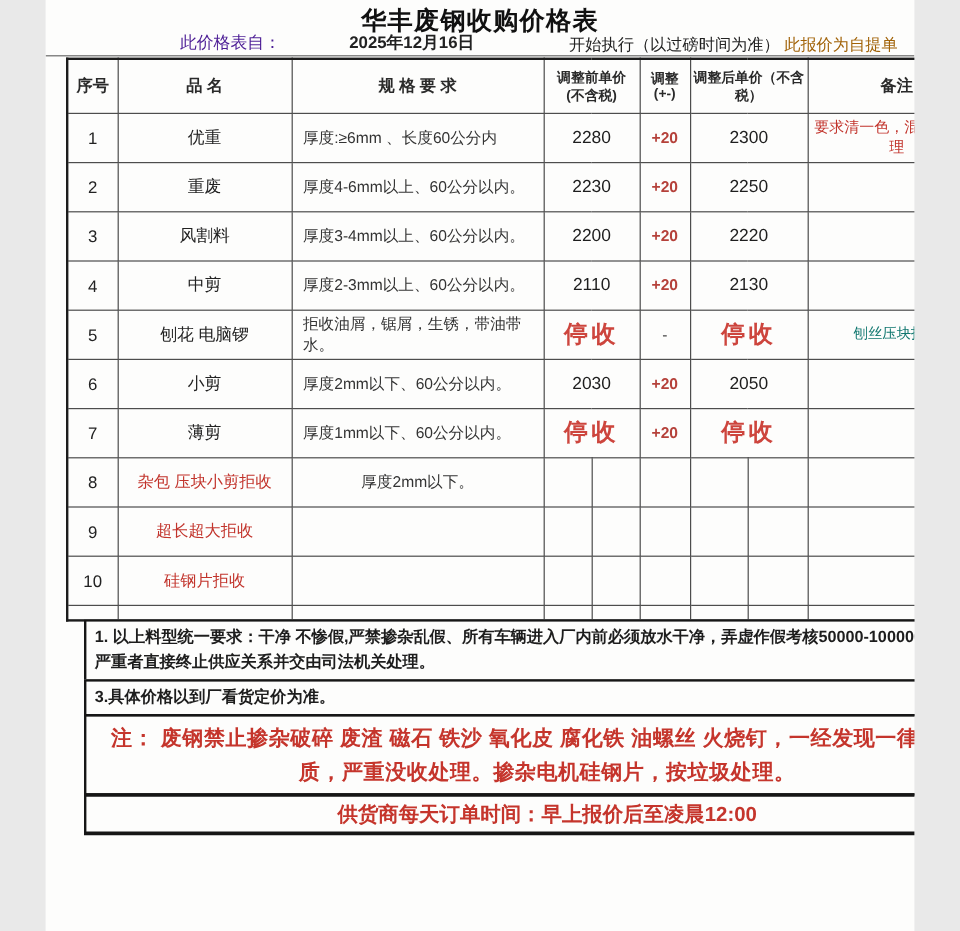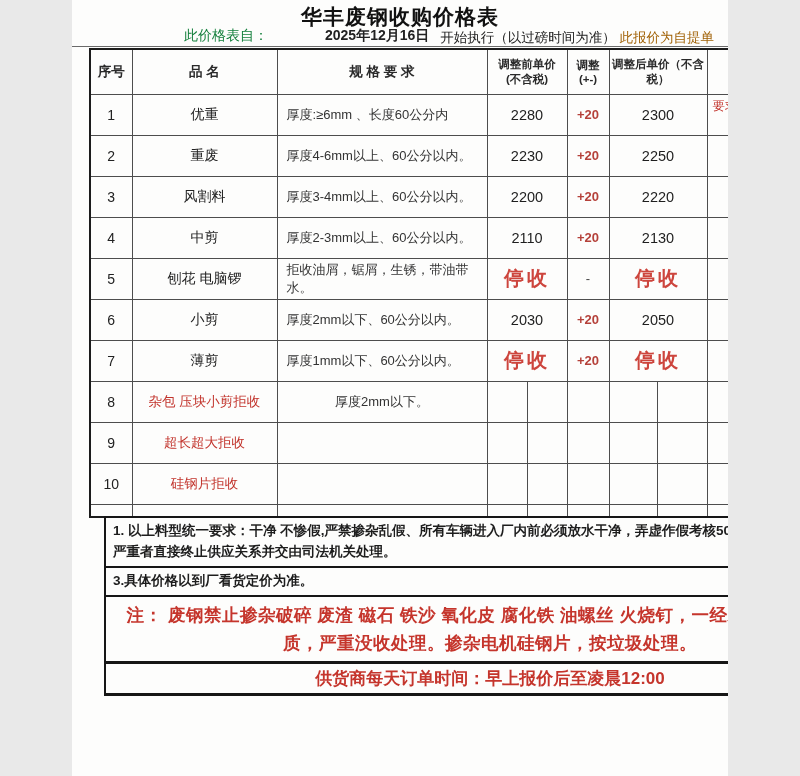--- a/index.html
+++ b/index.html
@@ -1,27 +1,27 @@
 <!DOCTYPE html>
 <html><head>
 <meta charset="utf-8">
 <style>
   * { margin:0; padding:0; box-sizing:border-box; }
   body { background:#e9e9e9; }
   .page {
-    position:relative; width:656px; height:776px; background:#fdfdfc;
+    position:relative; width:724px; height:776px; background:#fdfdfc;
     font-family:"Liberation Sans","DejaVu Sans",sans-serif; color:#222;
     margin:0 auto; overflow:hidden;
   }
   .title {
     text-align:center; font-size:21px; font-weight:bold; color:#111;
     padding-top:3px; height:26px; letter-spacing:1px;
   }
   .subheader { position:relative; height:21px; font-size:14px; border-bottom:1px solid #6a6a6a; }
-  .sh-label { position:absolute; left:112px; top:1px; color:#15803d; }
+  .sh-label { position:absolute; left:112px; top:1px; color:#4c1d95; }
   .sh-date  { position:absolute; left:253px; top:1px; color:#222;font-weight:bold; }
   .sh-right { position:absolute; right:14px; top:3px; white-space:nowrap; font-size:13.5px; }
   .red { color:#a16207; }
 
   table.price {
     margin:1px 0 0 17px; width:766px; border-collapse:collapse; table-layout:fixed;
     border:2px solid #1c1c1c;
   }
   .price th, .price td {
     border:1px solid #4d4d4d; text-align:center; vertical-align:middle;

